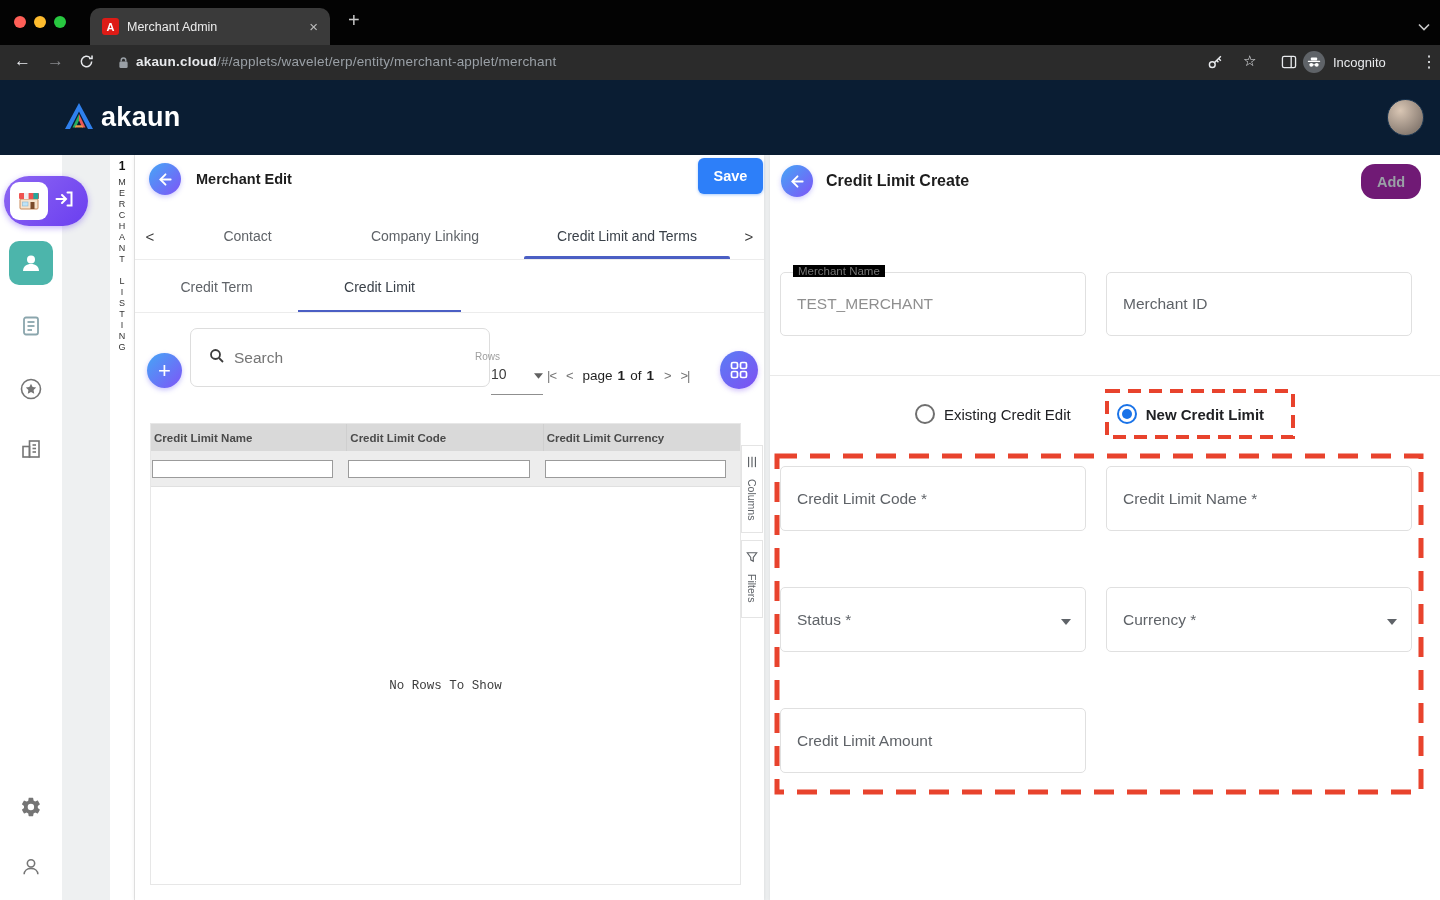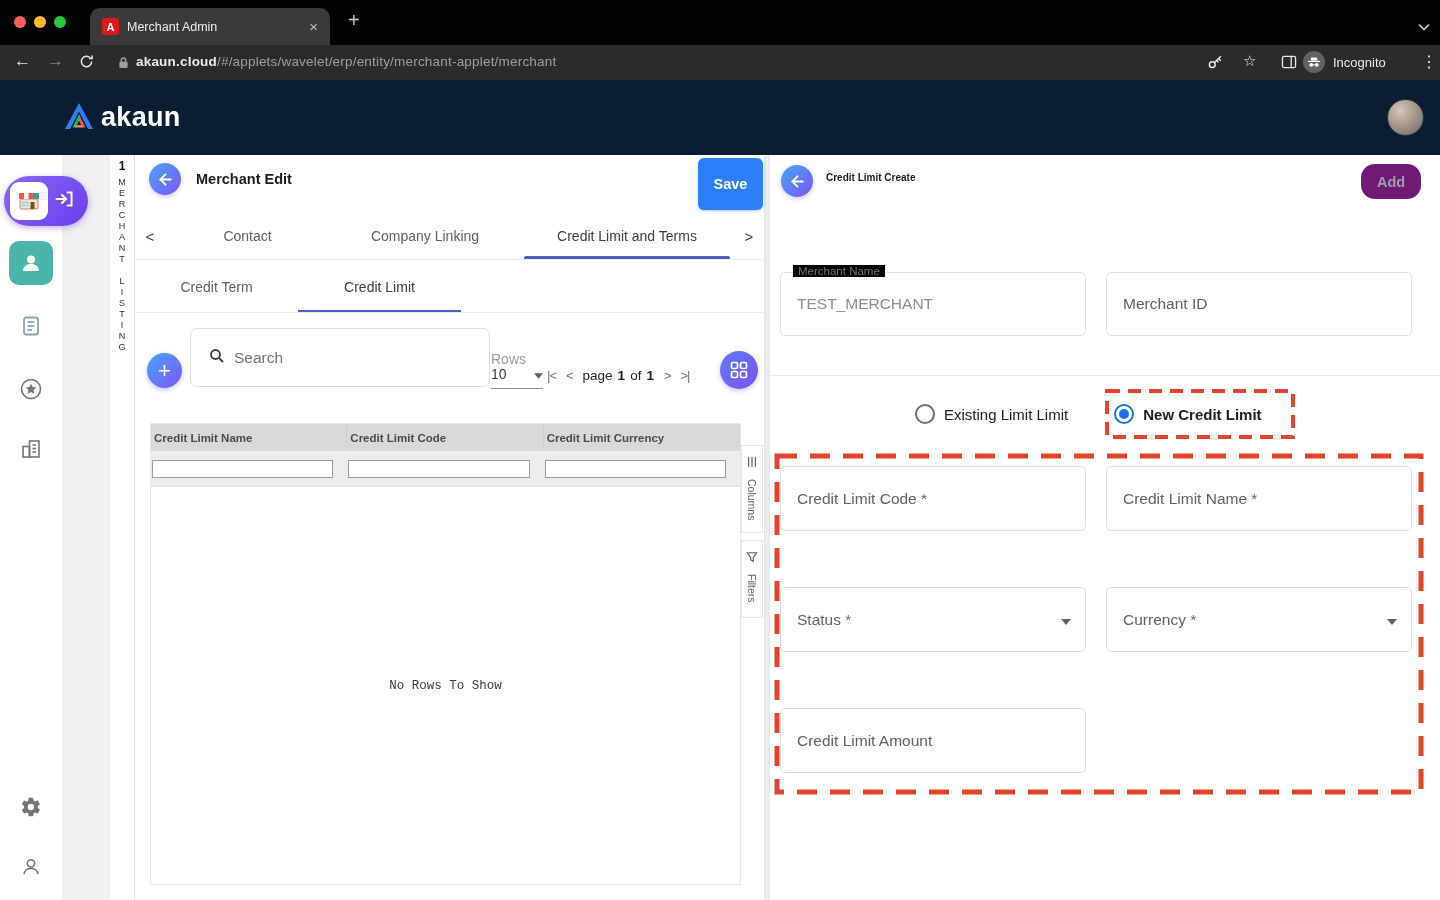--- a/index.html
+++ b/index.html
@@ -57,37 +57,37 @@
 
 .vtab-strip{position:absolute;left:110px;top:155px;width:25px;height:745px;background:#fff;border-right:1px solid #e8e8e8;}
 .vtab-count{position:absolute;top:4px;left:0;width:100%;text-align:center;font-size:12px;font-weight:700;color:#111;}
 .vtab-label{position:absolute;top:22px;left:50%;transform:translateX(-50%);writing-mode:vertical-rl;text-orientation:upright;font-size:9px;letter-spacing:1px;color:#333;}
 
 
 .left-panel{position:absolute;left:135px;top:155px;width:629px;height:745px;background:#fff;box-shadow:0 1px 4px rgba(0,0,0,.10);}
 .circle-btn{width:32px;height:32px;border-radius:50%;background:linear-gradient(135deg,#45a6f6,#7e55f7);display:flex;align-items:center;justify-content:center;flex:0 0 auto;box-shadow:0 2px 5px rgba(97,85,247,.30);}
 .lp-back{position:absolute;left:14px;top:8px;}
 .lp-title{position:absolute;left:61px;top:16px;font-size:14.5px;font-weight:700;color:#1d1d1d;}
-.lp-save{position:absolute;left:563px;top:3px;width:65px;height:52px;background:#2d7ff9;border-radius:6px;color:#fff;font-size:14.5px;font-weight:600;display:flex;align-items:center;justify-content:center;box-shadow:0 1px 3px rgba(45,127,249,.4);}
+.lp-save{position:absolute;left:563px;top:3px;width:65px;height:36px;background:#2d7ff9;border-radius:6px;color:#fff;font-size:14.5px;font-weight:600;display:flex;align-items:center;justify-content:center;box-shadow:0 1px 3px rgba(45,127,249,.4);}
 .lp-tabs{position:absolute;left:0;top:58px;width:629px;height:47px;border-bottom:1px solid #ececec;display:flex;align-items:stretch;}
 .tab-chev{width:30px;display:flex;align-items:center;justify-content:center;color:#3a3a3a;font-size:15px;}
 .lp-tab{display:flex;align-items:center;justify-content:center;font-size:14px;color:#5f6368;position:relative;}
 .lp-tab.t1{width:165px;}.lp-tab.t2{width:190px;}.lp-tab.t3{width:214px;}
 .lp-tab.active{color:#3a4149;}
 .lp-tab.active::after{content:"";position:absolute;left:4px;right:4px;bottom:0;height:3px;background:#4b5fc4;border-radius:2px 2px 0 0;}
 .lp-subtabs{position:absolute;left:0;top:106px;width:629px;height:52px;border-bottom:1px solid #ececec;display:flex;}
 .lp-subtab{width:163px;display:flex;align-items:center;justify-content:center;font-size:14px;color:#5f6368;position:relative;}
 .lp-subtab.active{color:#3a4149;}
 .lp-subtab.active::after{content:"";position:absolute;left:0;right:0;bottom:0;height:2.5px;background:#4b5fc4;}
 .lp-plus{position:absolute;left:12px;top:198px;width:35px;height:35px;border-radius:50%;background:linear-gradient(135deg,#45a6f6,#7e55f7);color:#fff;font-size:22px;display:flex;align-items:center;justify-content:center;box-shadow:0 2px 5px rgba(97,85,247,.35);}
 .lp-search{position:absolute;left:55px;top:173px;width:300px;height:59px;border:1px solid #ddd;border-radius:7px;display:flex;align-items:center;gap:9px;padding:0 14px 0 18px;background:#fff;}
 .lp-search input{border:none;outline:none;flex:1;font-size:15.5px;color:#444;font-family:Liberation Sans, sans-serif;background:transparent;}
 .lp-search input::placeholder{color:#757575;opacity:1;}
-.rows-label{position:absolute;left:356px;top:196px;font-size:14px;color:#9e9e9e;text-align:right;}
-.rows-select{position:absolute;left:356px;top:211px;width:52px;display:flex;align-items:center;justify-content:space-between;border-bottom:1px solid #8f8f8f;padding-bottom:6px;font-size:14px;color:#3c3c3c;}
+.rows-label{position:absolute;left:340px;top:196px;font-size:10px;color:#9e9e9e;text-align:right;}
+.rows-select{position:absolute;left:356px;top:211px;width:52px;display:flex;align-items:center;justify-content:space-between;border-bottom:1px solid #8f8f8f;padding-bottom:12px;font-size:14px;color:#3c3c3c;}
 .pagination{position:absolute;left:412px;top:213px;display:flex;align-items:center;gap:10px;font-size:13px;color:#757575;}
 .pg-btn{letter-spacing:-1px;}
 .pg-text{color:#1f1f1f;font-size:13.5px;display:flex;gap:5px;align-items:center;}
 .pg-num{font-weight:700;}
 .lp-grid{position:absolute;left:585px;top:196px;width:38px;height:38px;border-radius:50%;background:linear-gradient(135deg,#5b7df5,#7e4ff2);display:flex;align-items:center;justify-content:center;box-shadow:0 2px 5px rgba(126,79,242,.35);}
 .lp-table{position:absolute;left:15px;top:268px;width:591px;height:462px;border:1px solid #e7e7e7;}
 .t-head{display:flex;height:27px;background:#d9d9d9;align-items:center;font-size:11.5px;font-weight:700;color:#4a4a4a;}
 .t-h{width:197px;padding-left:3px;border-right:1px solid #cfcfcf;height:100%;display:flex;align-items:center;}
 .t-h:last-child{border-right:none;}
 .t-filter{display:flex;height:36px;background:#ededed;align-items:center;border-bottom:1px solid #e0e0e0;}
@@ -96,21 +96,21 @@
 .t-body{height:397px;display:flex;align-items:center;justify-content:center;background:#fff;font-family:Liberation Mono, monospace;}
 .t-empty{font-size:12.5px;color:#3c3c3c;}
 .side-tab{position:absolute;left:606px;width:22px;background:#fff;border:1px solid #e4e4e4;display:flex;flex-direction:column;align-items:center;gap:7px;padding-top:8px;}
 .st-columns{top:290px;height:88px;}
 .st-filters{top:385px;height:78px;}
 .side-tab .vert{writing-mode:vertical-rl;font-size:10.5px;color:#5f6368;}
 
 
 .right-panel{position:absolute;left:770px;top:155px;width:670px;height:745px;background:#fff;box-shadow:0 1px 4px rgba(0,0,0,.08);}
 .rp-back{position:absolute;left:11px;top:10px;}
-.rp-title{position:absolute;left:56px;top:17px;font-size:10px;font-weight:700;color:#1d1d1d;}
+.rp-title{position:absolute;left:56px;top:17px;font-size:16px;font-weight:700;color:#1d1d1d;}
 .rp-add{position:absolute;left:591px;top:9px;width:60px;height:35px;background:#701a75;border-radius:14px;color:#9aa0a6;font-size:14.5px;font-weight:600;display:flex;align-items:center;justify-content:center;}
 .field{position:absolute;width:306px;height:64px;border:1px solid #e0e0e0;border-radius:5px;display:flex;align-items:center;padding-left:16px;font-size:15.5px;color:#5f6368;background:#fff;}
 .f-mname{left:10px;top:117px;color:#8f8f8f;}
 .f-mid{left:336px;top:117px;}
 .float-label{position:absolute;left:12px;top:-8px;background:#000000;padding:0 5px;font-size:11.5px;color:#757575;}
 .rp-divider{position:absolute;left:0;top:220px;width:670px;height:1px;background:#e9e9e9;}
 .radio-row{position:absolute;left:145px;top:240px;height:38px;display:flex;align-items:center;}
 .radio-group{display:flex;align-items:center;gap:9px;}
 .rg-new{margin-left:46px;}
 .radio-circle{width:20px;height:20px;border-radius:50%;border:2px solid #6f6f6f;position:relative;flex:0 0 auto;}
@@ -403,21 +403,21 @@
     </div>
     <div class="field f-mid">
       <span>Merchant ID</span>
     </div>
 
     <div class="rp-divider"></div>
 
     <div class="radio-row">
       <span class="radio-group">
         <span class="radio-circle"></span>
-        <span class="radio-label">Existing Limit Limit</span>
+        <span class="radio-label">Existing Credit Edit</span>
       </span>
       <span class="radio-group rg-new">
         <span class="radio-circle selected"></span>
         <span class="radio-label">New Credit Limit</span>
       </span>
     </div>
 
     <div class="field f-code">
       <span>Credit Limit Code *</span>
     </div>

